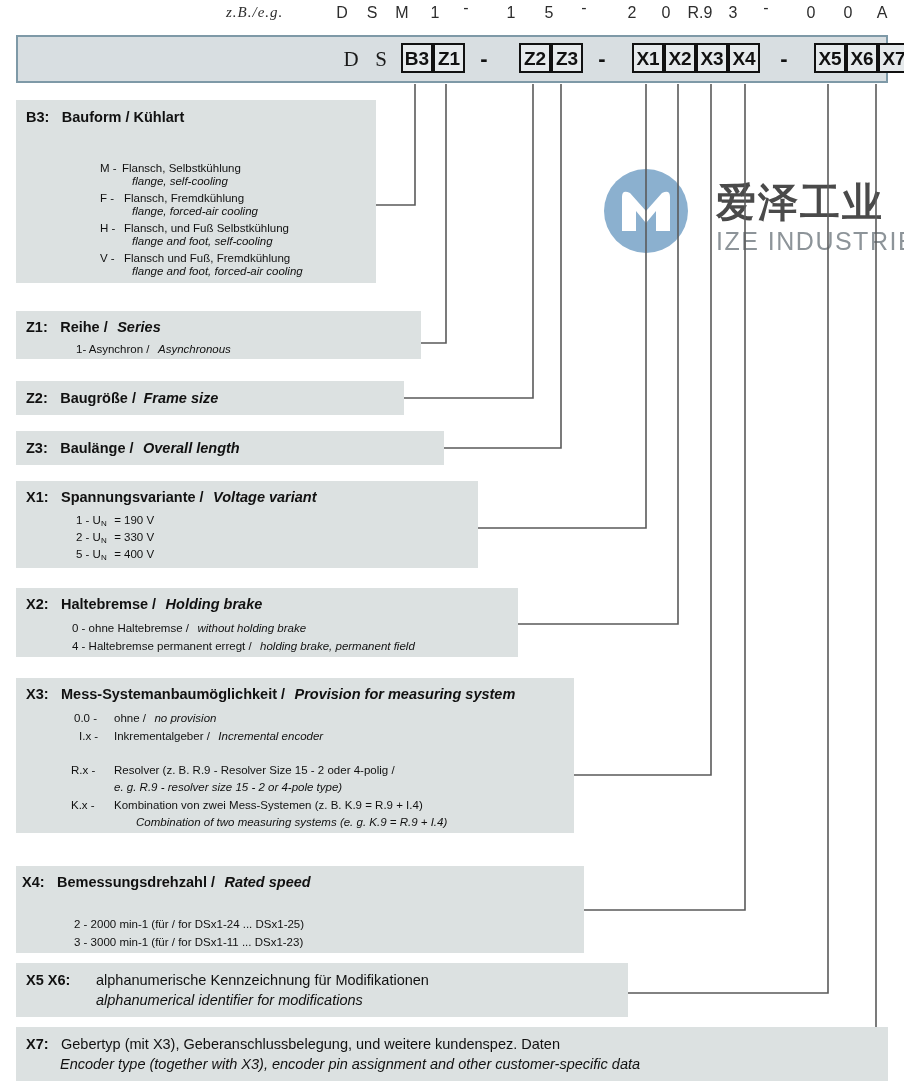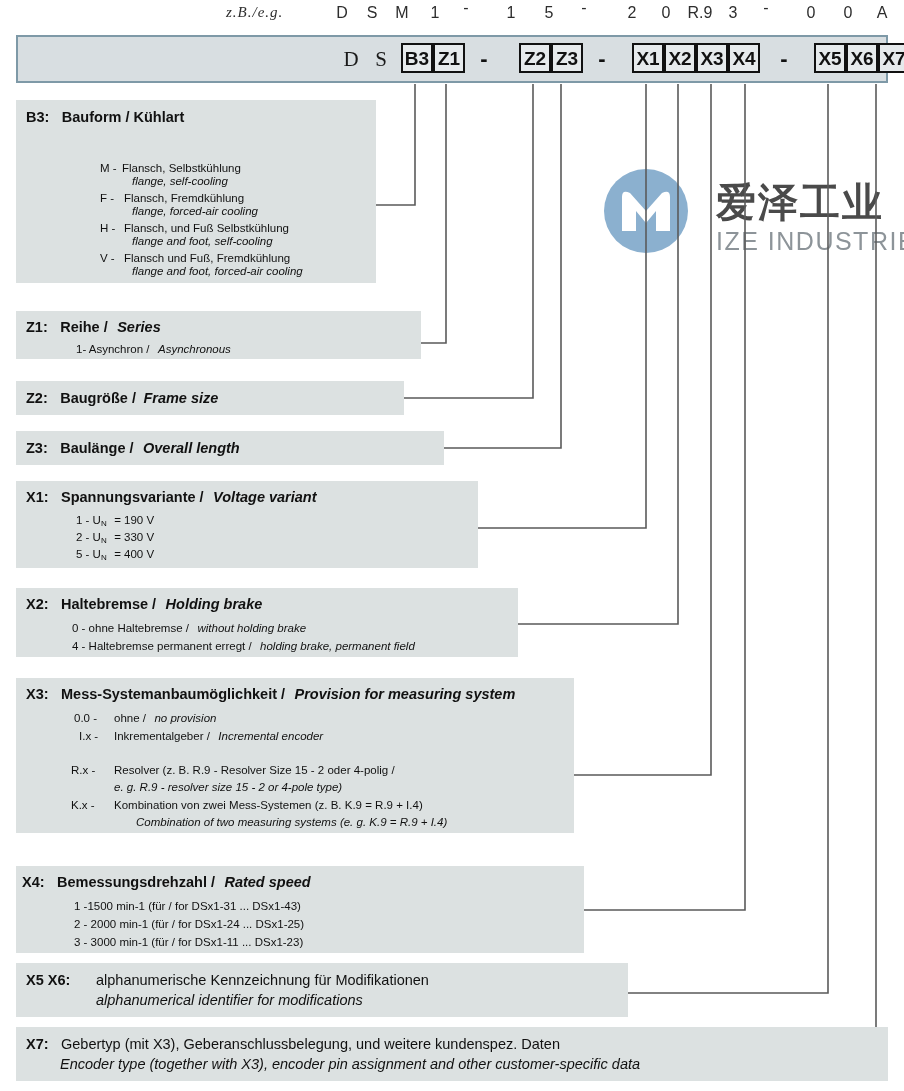--- a/index.html
+++ b/index.html
@@ -232,21 +232,20 @@
     <div class="row" style="left:98px;top:117px;"><span class="opt">Kombination von zwei Mess-Systemen (z. B. K.9 = R.9 + I.4)</span></div>
     <div class="row" style="left:120px;top:134px;"><span class="opt-it">Combination of two measuring systems (e. g. K.9 = R.9 + I.4)</span></div>
   </div>
 
   <div class="panel" style="left:16px;top:866px;width:568px;height:87px;">
     <div class="row" style="left:0;top:7px;margin-left:6px;">
       <span class="p-title">X4:</span>
       <span class="p-title" style="margin-left:8px;">Bemessungsdrehzahl /</span>
       <span class="p-sub" style="margin-left:5px;">Rated speed</span>
     </div>
-    <div class="row" style="left:58px;top:30px;"><span class="opt">1 -1500 min-1 (für / for DSx1-31 ... DSx1-43)</span></div>
     <div class="row" style="left:58px;top:48px;"><span class="opt">2 - 2000 min-1 (für / for DSx1-24 ... DSx1-25)</span></div>
     <div class="row" style="left:58px;top:66px;"><span class="opt">3 - 3000 min-1 (für / for DSx1-11 ... DSx1-23)</span></div>
   </div>
 
   <div class="panel" style="left:16px;top:963px;width:612px;height:54px;">
     <div class="row" style="left:10px;top:8px;">
       <span class="p-title">X5 X6:</span>
     </div>
     <div class="row" style="left:80px;top:28px;">
       <span class="big-it">alphanumerical identifier for modifications</span>

